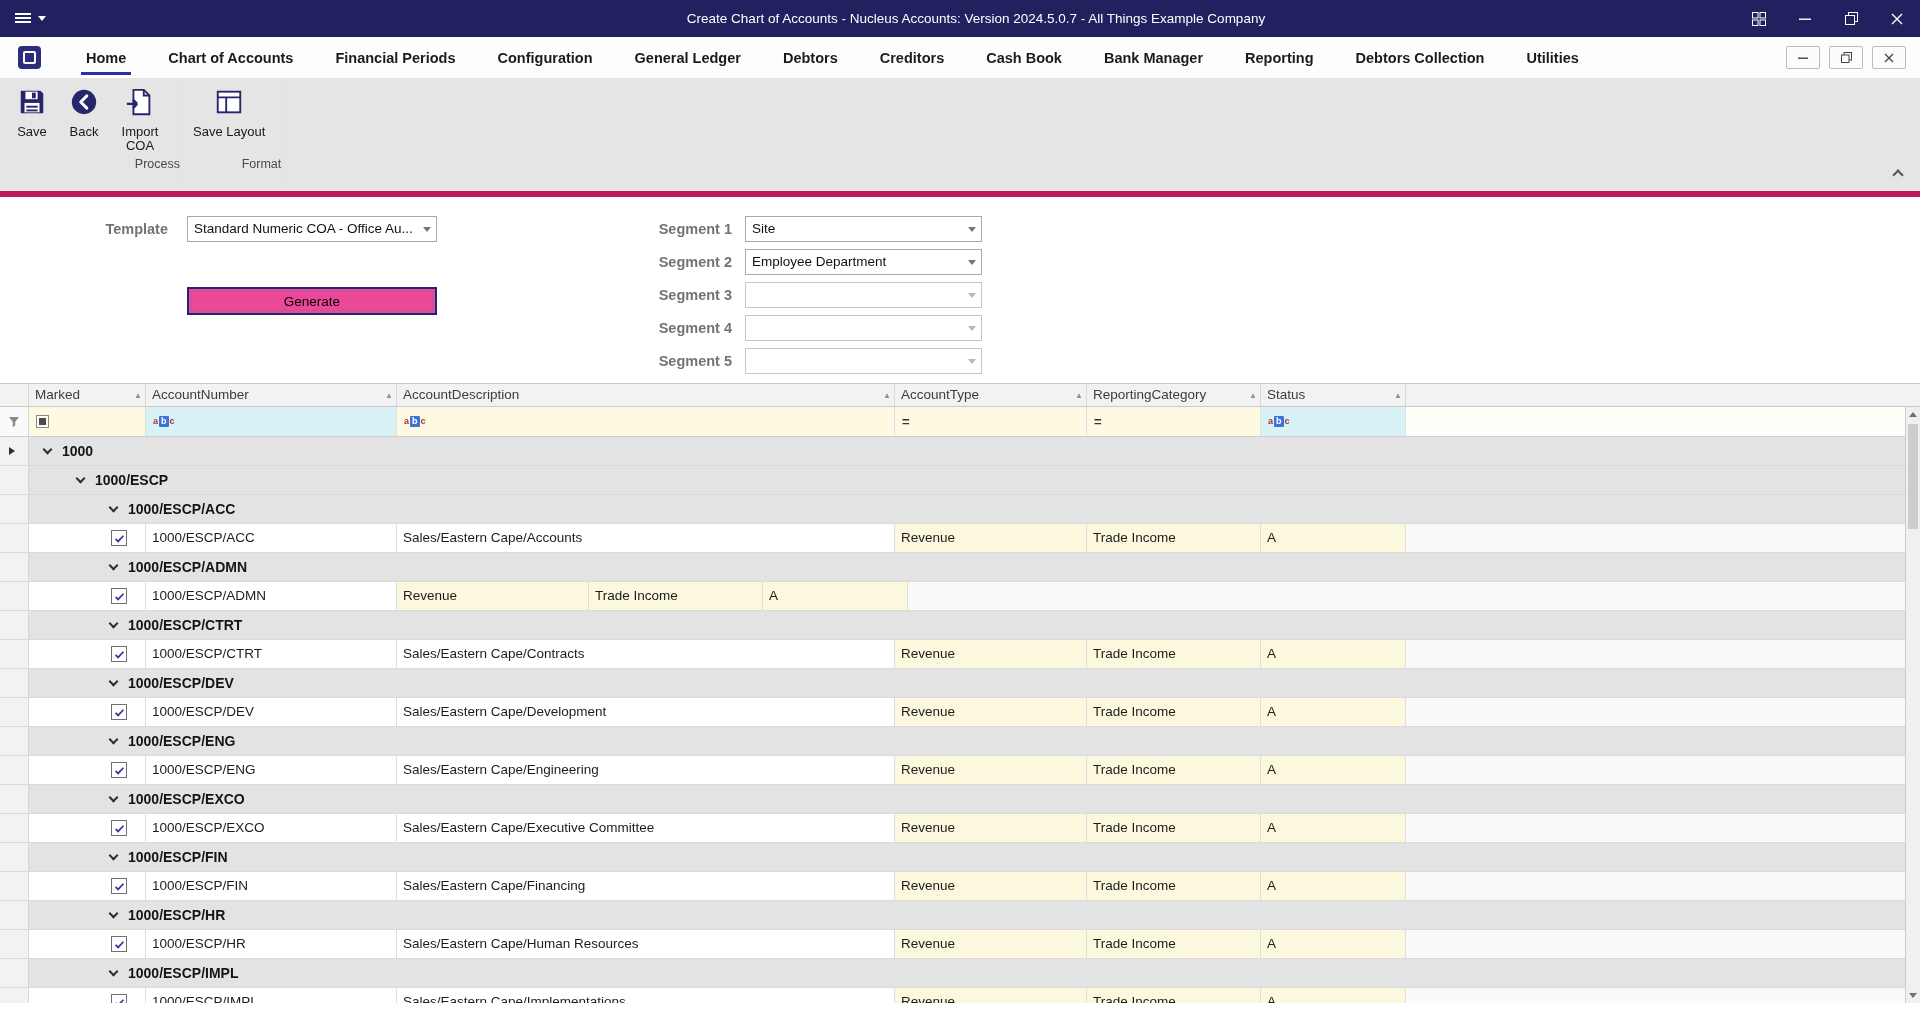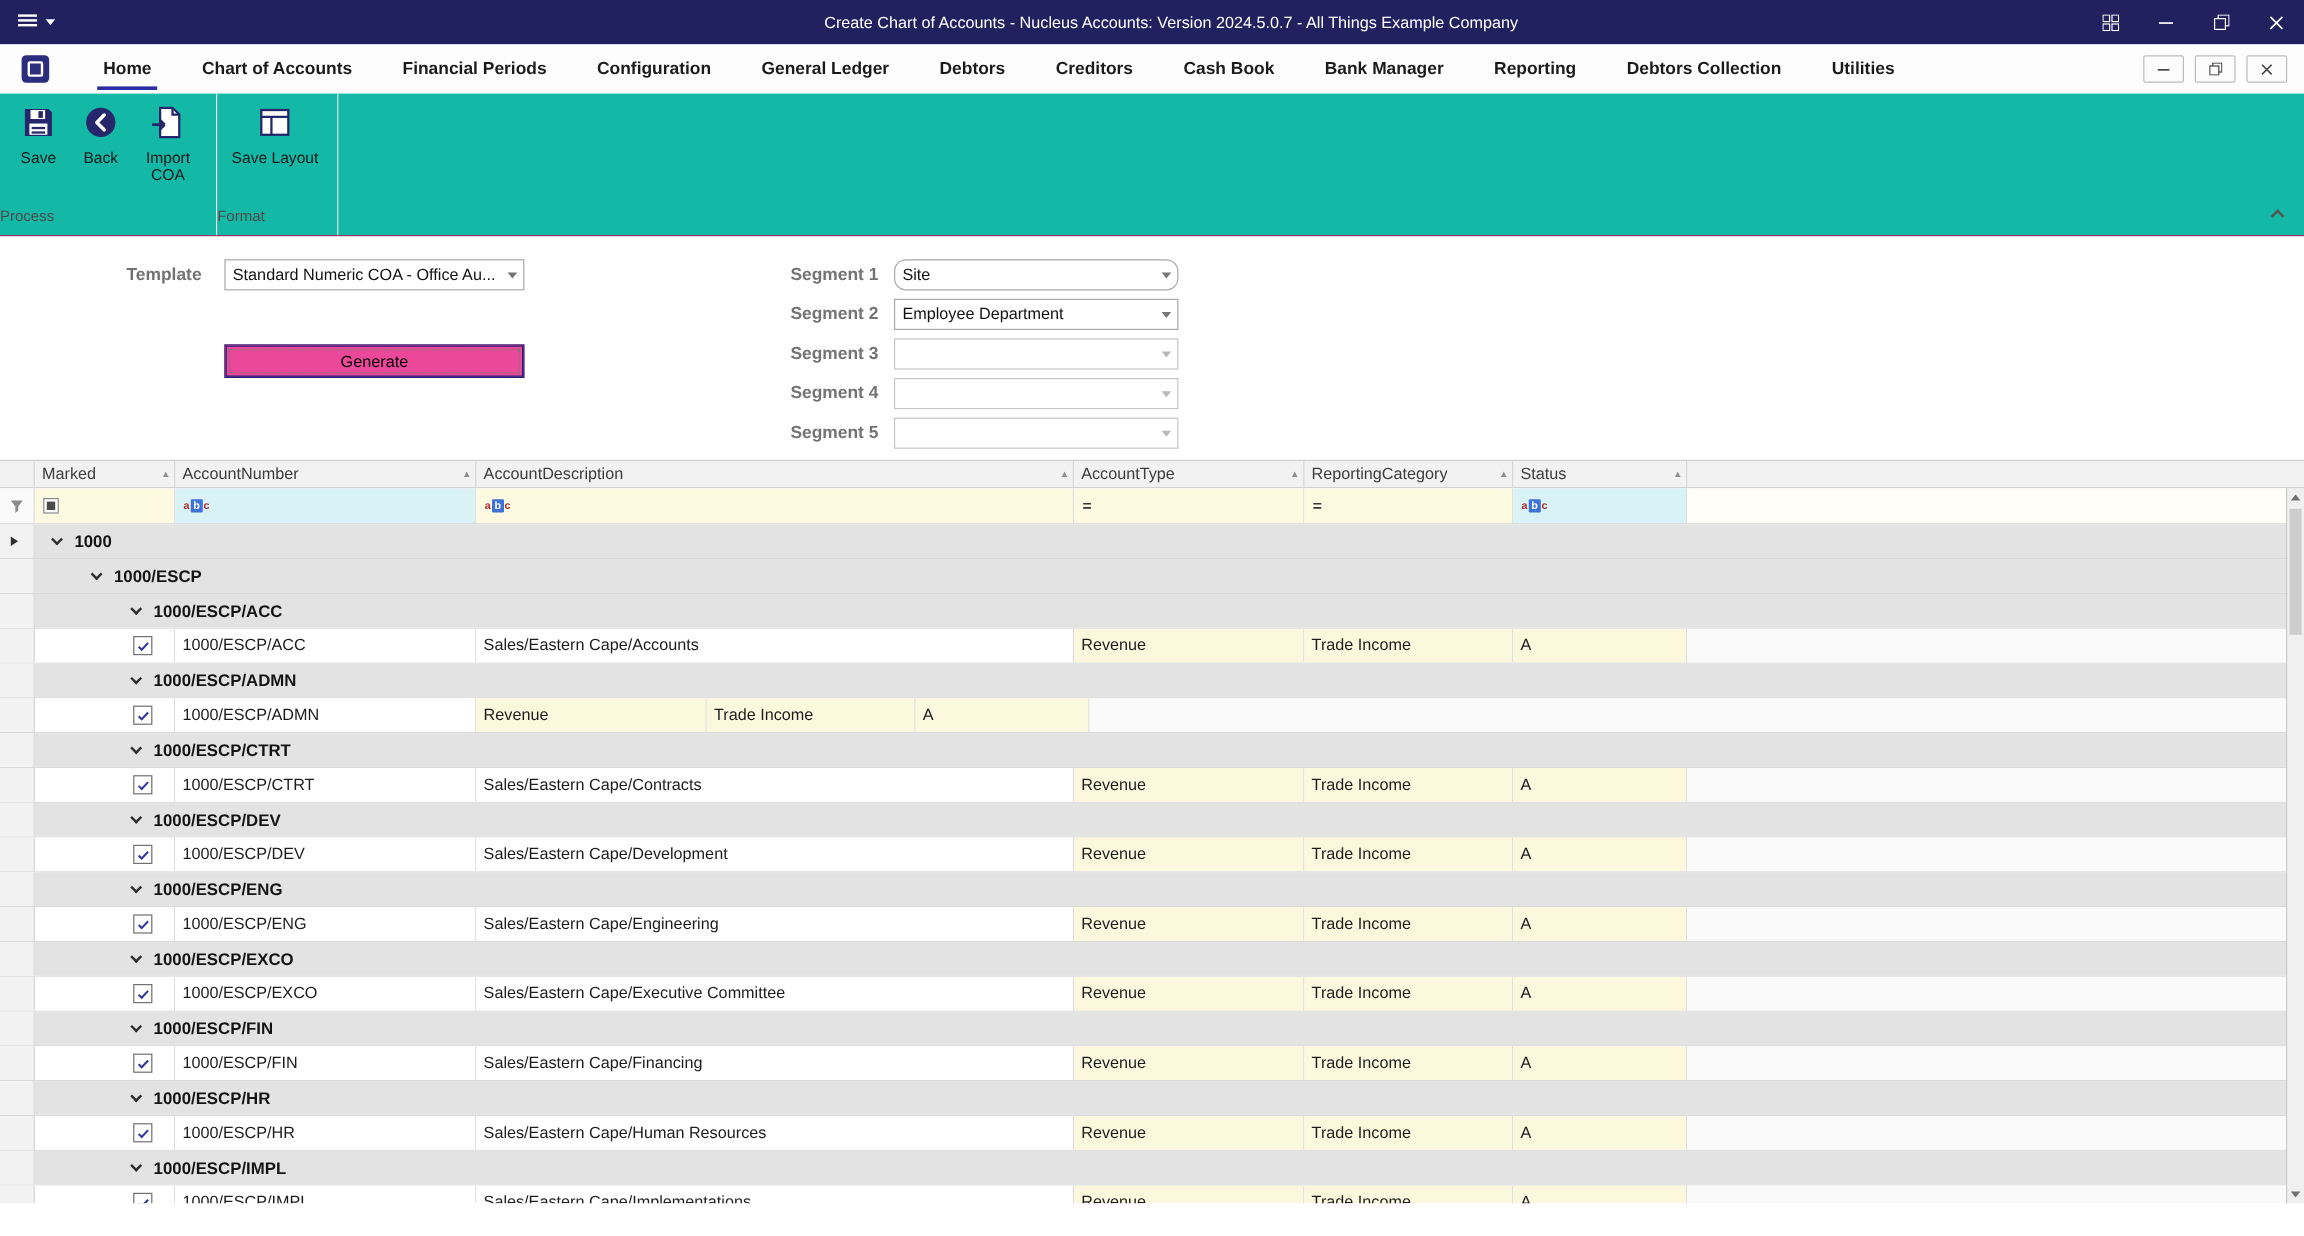--- a/index.html
+++ b/index.html
@@ -18,24 +18,24 @@
   .menubar { position:absolute; top:37px; left:0; right:0; height:41px; background:#fdfdfd; display:flex; align-items:center; }
   .app-icon { width:23px; height:23px; border-radius:4px; background:#2d2d7e; margin-left:18px; position:relative; flex:none; }
   .app-icon::after { content:""; position:absolute; inset:5px; border:2px solid #fff; border-radius:2px; }
   .tabs { display:flex; height:100%; margin-left:24px; }
   .tab { display:flex; align-items:center; padding:0 21px; font-size:14.5px; font-weight:600; color:#1b1b1b; position:relative; white-space:nowrap; }
   .tab.active::after { content:""; position:absolute; left:16px; right:16px; bottom:3px; height:3px; background:#2d2da5; }
   .mdi { margin-left:auto; display:flex; gap:9px; padding-right:14px; }
   .mdi-btn { width:34px; height:23px; border:1px solid #bcbcbc; background:#fcfcfc; border-radius:2px; display:flex; align-items:center; justify-content:center; }
 
   
-  .ribbon { position:absolute; top:78px; left:0; right:0; height:119px; background:#14b8a6; border-bottom:1px solid #be185d; }
+  .ribbon { position:absolute; top:78px; left:0; right:0; height:119px; background:#e5e5e5; border-bottom:6px solid #be185d; }
   .rb-inner { display:flex; height:100%; }
   .rb-group { position:relative; display:flex; align-items:flex-start; padding:7px 12px 24px 8px; border-right:1px solid #e2e2e2; gap:4px; }
-  .rb-group-label { position:absolute; bottom:9px; left:0; right:0; text-align:left; font-size:12.5px; color:#4a4a4a; }
+  .rb-group-label { position:absolute; bottom:20px; left:0; right:0; text-align:right; font-size:12.5px; color:#4a4a4a; }
   .rb-btn { display:flex; flex-direction:column; align-items:center; gap:5px; min-width:48px; padding:2px 4px; font-size:13px; color:#1a1a1a; text-align:center; }
   .rb-btn .lbl { line-height:14px; }
   .rb-btn.narrow .lbl { max-width:48px; }
   .rb-collapse { position:absolute; right:18px; bottom:12px; width:8px; height:8px; border-right:2px solid #555; border-bottom:2px solid #555; transform:rotate(-135deg); }
 
   
   .formarea { position:absolute; top:197px; left:0; right:0; height:186px; background:#fff; }
   .form-label { position:absolute; font-weight:bold; font-size:14.5px; line-height:26px; text-align:right; color:#737373; white-space:nowrap; }
   #tpl-label { top:19px; left:40px; width:128px; }
   .dd { position:absolute; height:26px; border:1px solid #a9a9a9; background:#fff; font-size:13.5px; }
@@ -235,21 +235,21 @@
       <span class="dd-text">Standard Numeric COA - Office Au...</span>
       <span class="dd-arrow">
           <span class="tri"></span>
         </span>
     </div>
     <div id="generate-btn">
       <span>Generate</span>
     </div>
     <div id="segments">
         <div class="form-label seg-label" style="top: 19px;">Segment 1</div>
-        <div class="dd seg-dd" style="top: 19px; border-radius: 10px;">
+        <div class="dd seg-dd" style="top: 19px;">
           <span class="dd-text">Site</span>
           <span class="dd-arrow">
             <span class="tri"></span>
           </span>
         </div>
         <div class="form-label seg-label" style="top: 52px;">Segment 2</div>
         <div class="dd seg-dd" style="top: 52px;">
           <span class="dd-text">Employee Department</span>
           <span class="dd-arrow">
             <span class="tri"></span>

